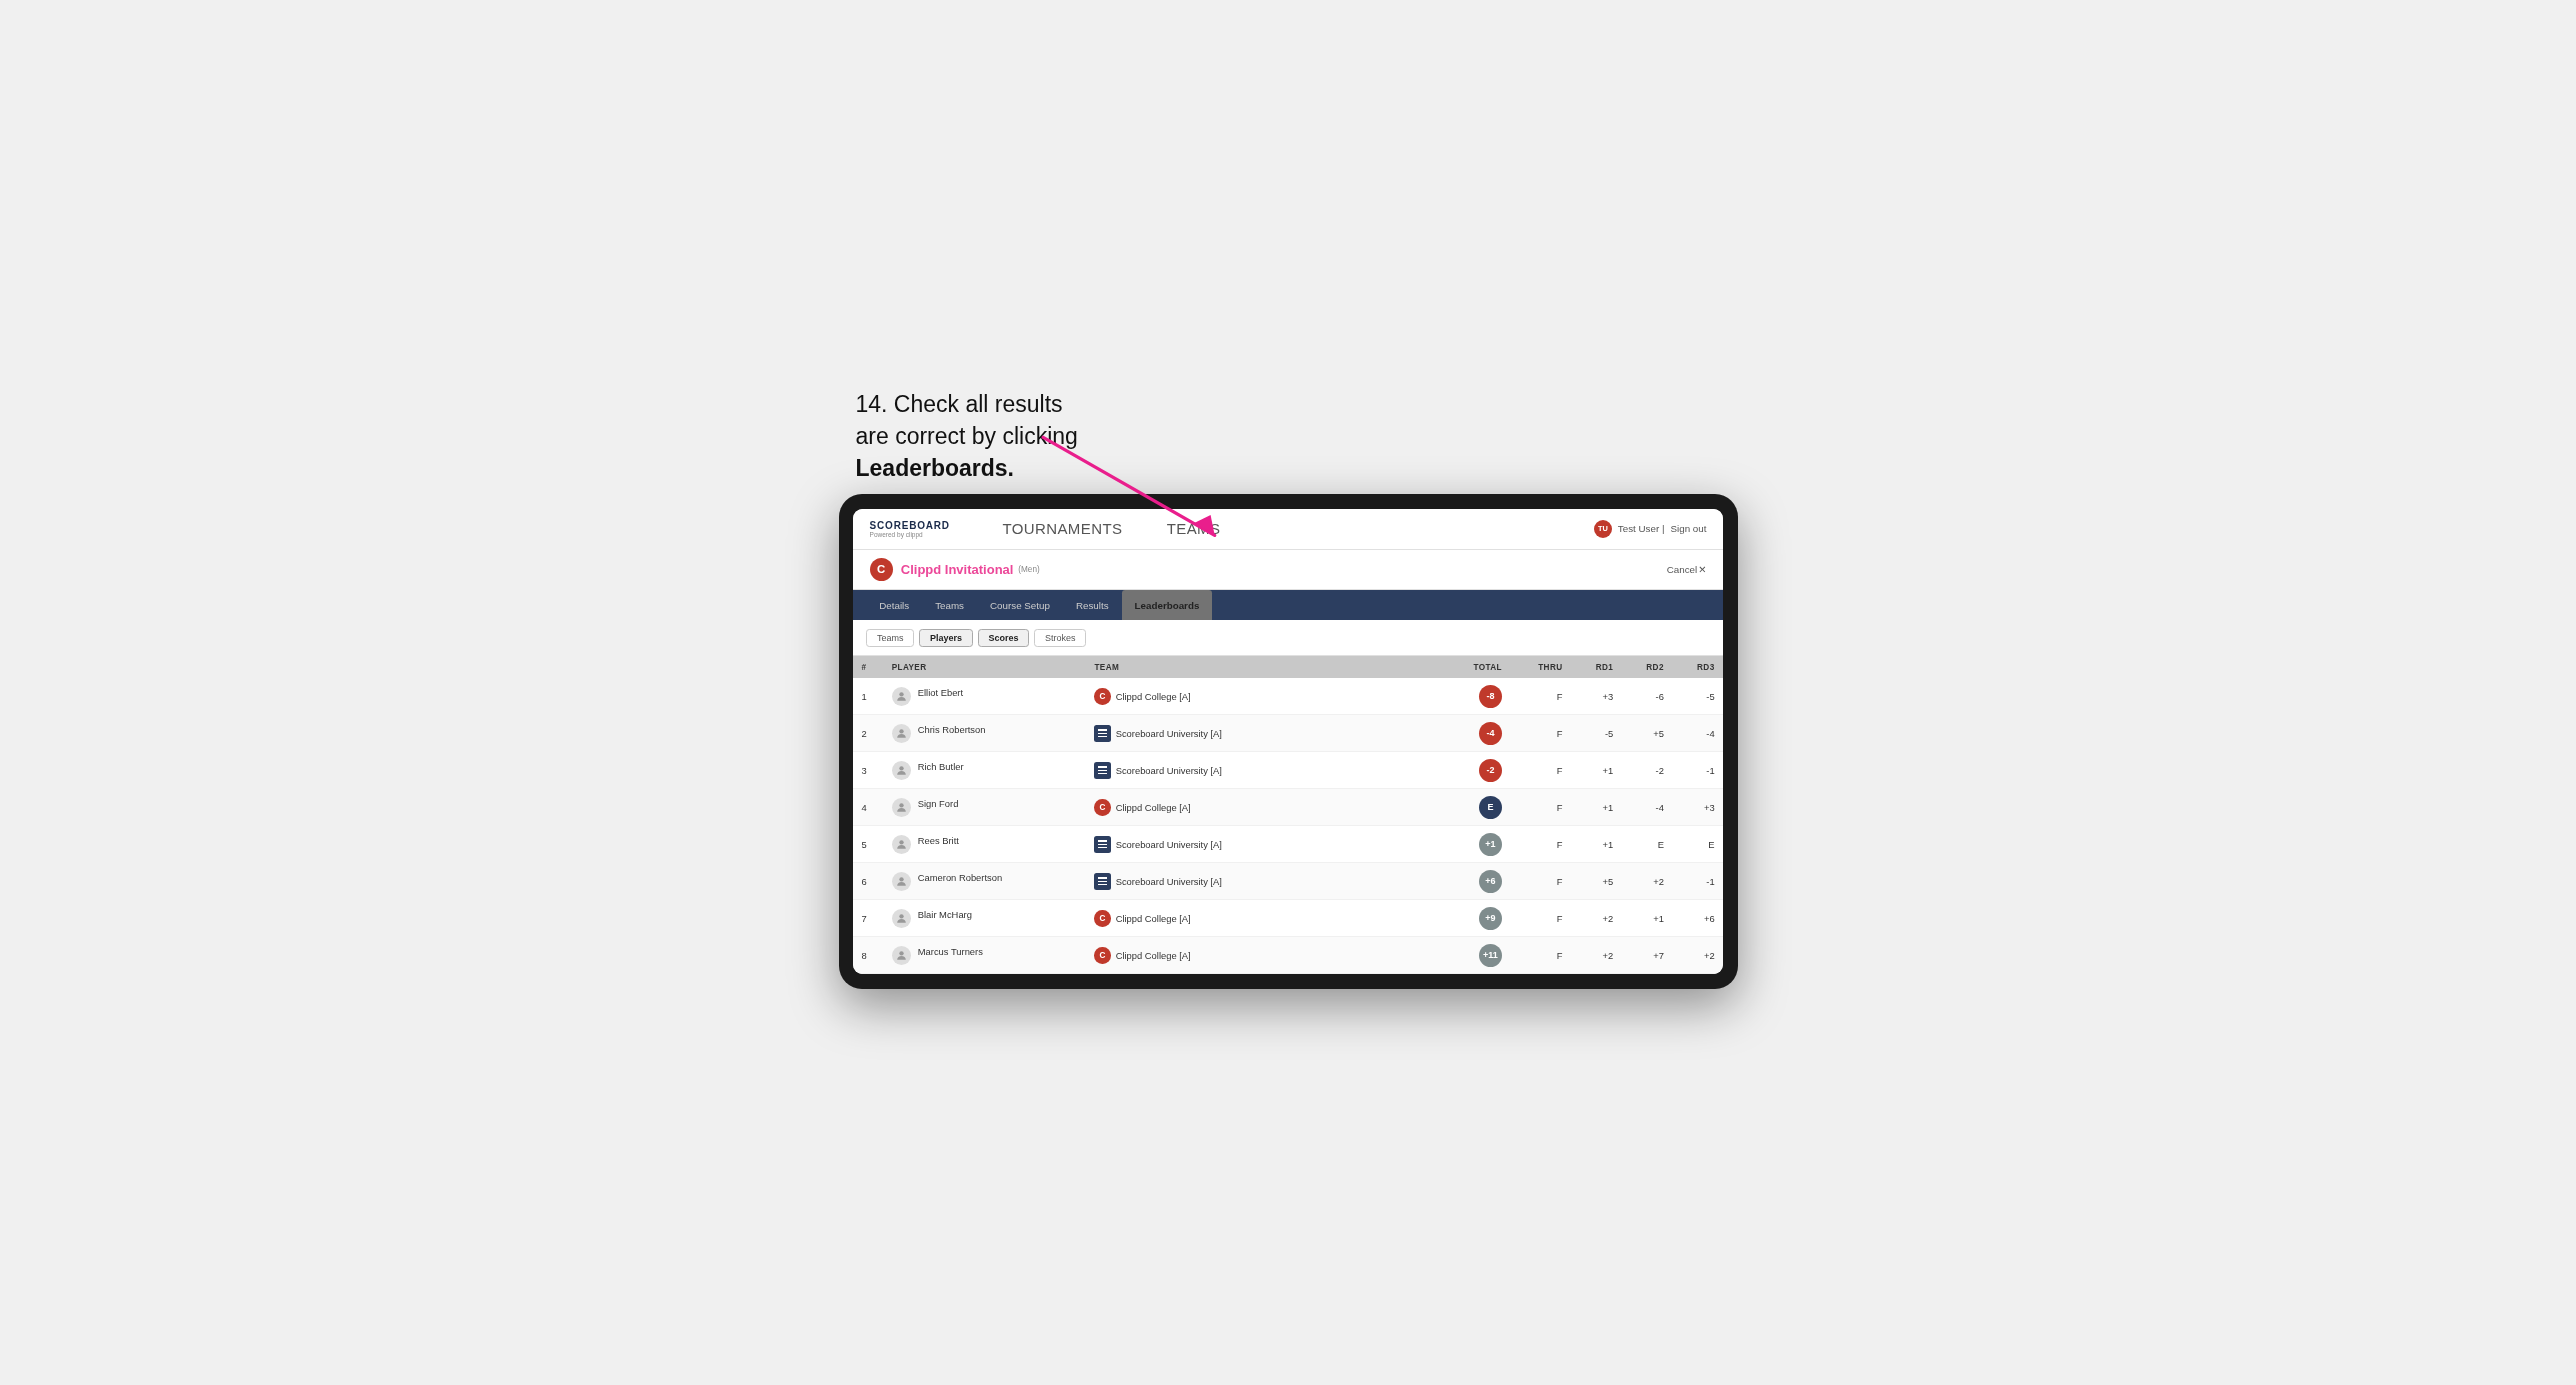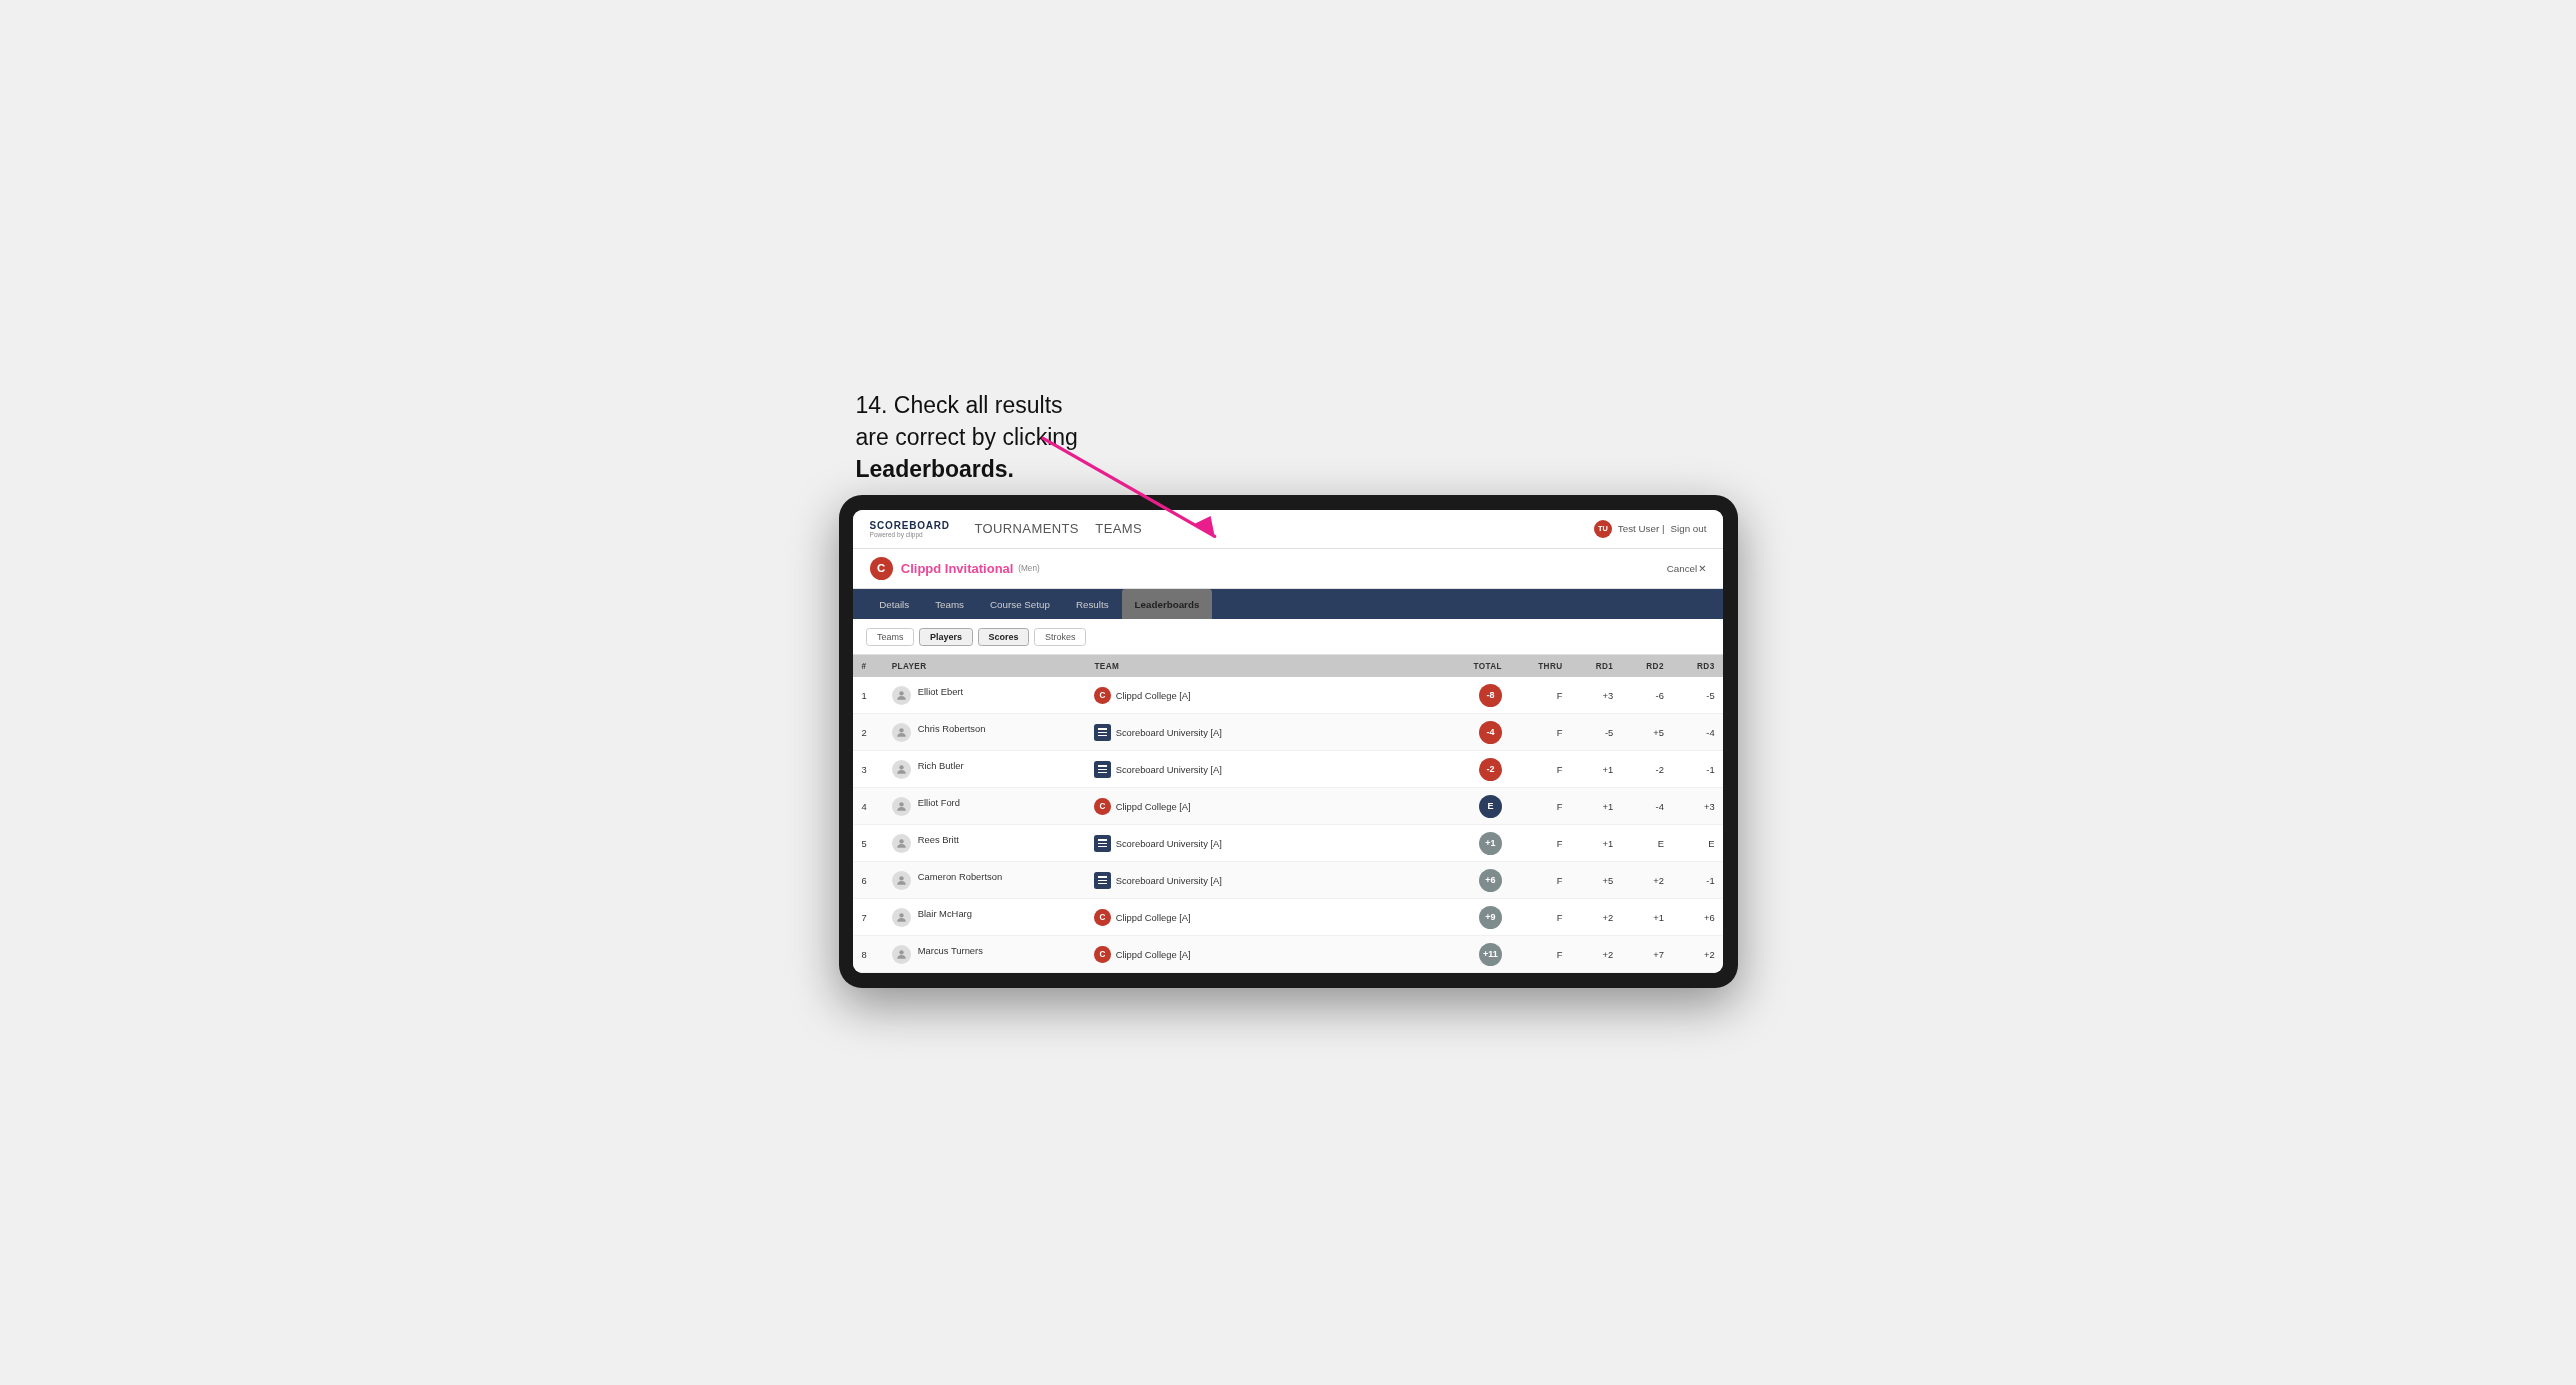--- a/index.html
+++ b/index.html
@@ -76,26 +76,27 @@
     .logo-sub {
       font-size: 6.5px;
       color: #888;
     }
     .header-nav {
       display: flex;
       gap: 16.4px;
       flex: 1;
     }
     .header-nav-item {
-      font-size: 13px;
+      font-size: 15px;
       color: #555;
       cursor: pointer;
       padding: 3.3px 0;
       text-transform: uppercase;
       letter-spacing: 0.4px;
+      margin-left: 28px;
     }
     .header-right {
       display: flex;
       align-items: center;
       gap: 6px;
       font-size: 9.8px;
       color: #555;
     }
     .user-avatar-small {
       width: 18px;
@@ -470,21 +471,21 @@
               <tr>
                 <td>4</td>
                 <td>
     <div class="player-cell">
       <div class="player-avatar">
         <svg viewBox="0 0 24 24" xmlns="http://www.w3.org/2000/svg">
           <circle cx="12" cy="8" r="4"></circle>
           <path d="M4 20c0-4 3.6-7 8-7s8 3 8 7"></path>
         </svg>
       </div>
-      <span>Elliot Ford</span>
+      <span>Sign Ford</span>
     </div>
                 </td>
                 <td>
     <div class="team-cell">
       <div class="team-logo-c">C</div>
       <span>Clippd College [A]</span>
     </div>
                 </td>
                 <td style="text-align: right;"><span class="score-badge score-blue">E</span></td>
                 <td style="text-align: right;">F</td>

